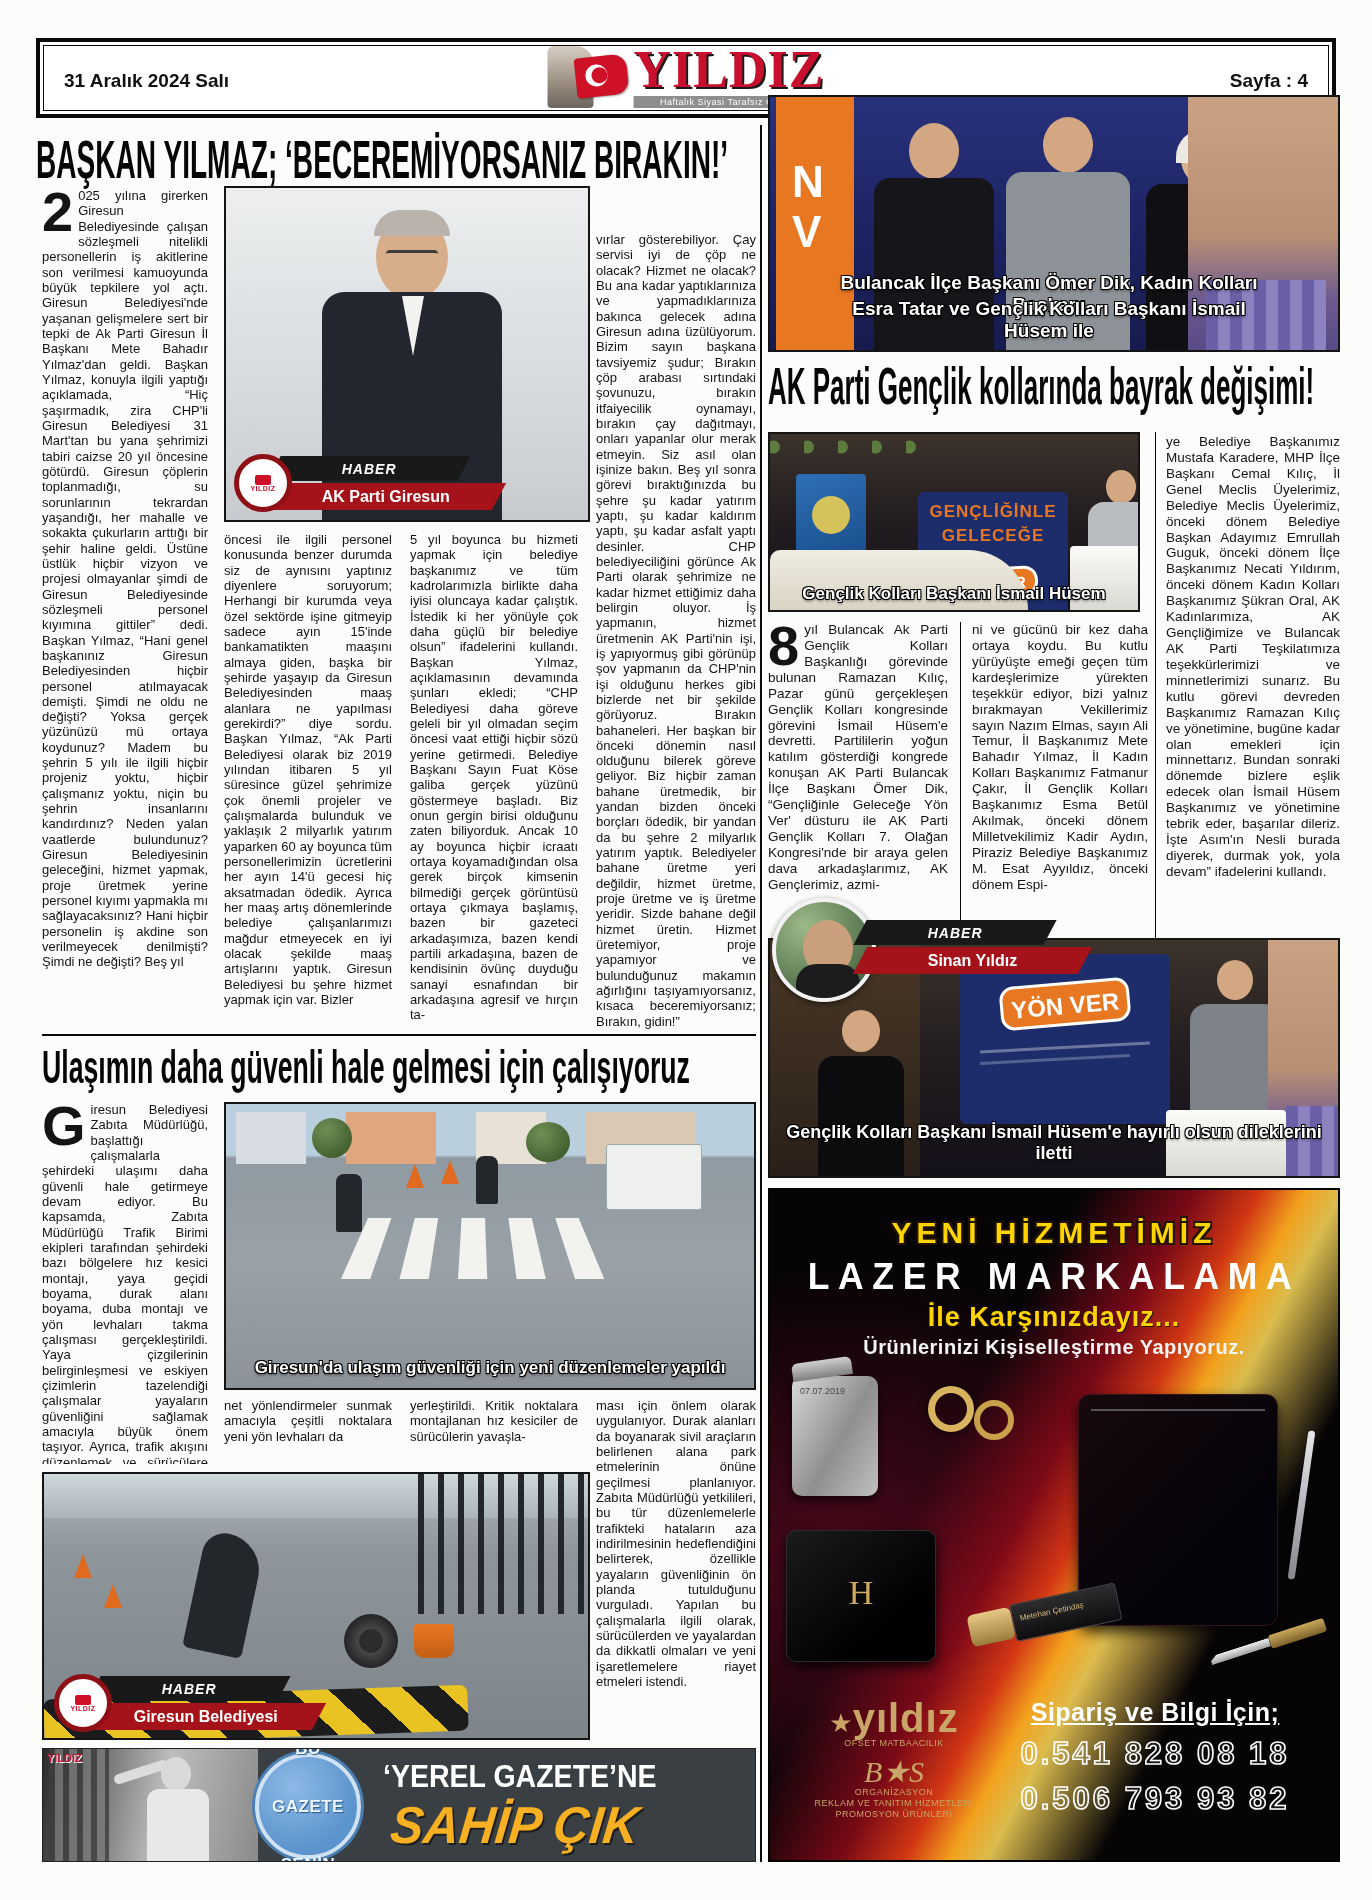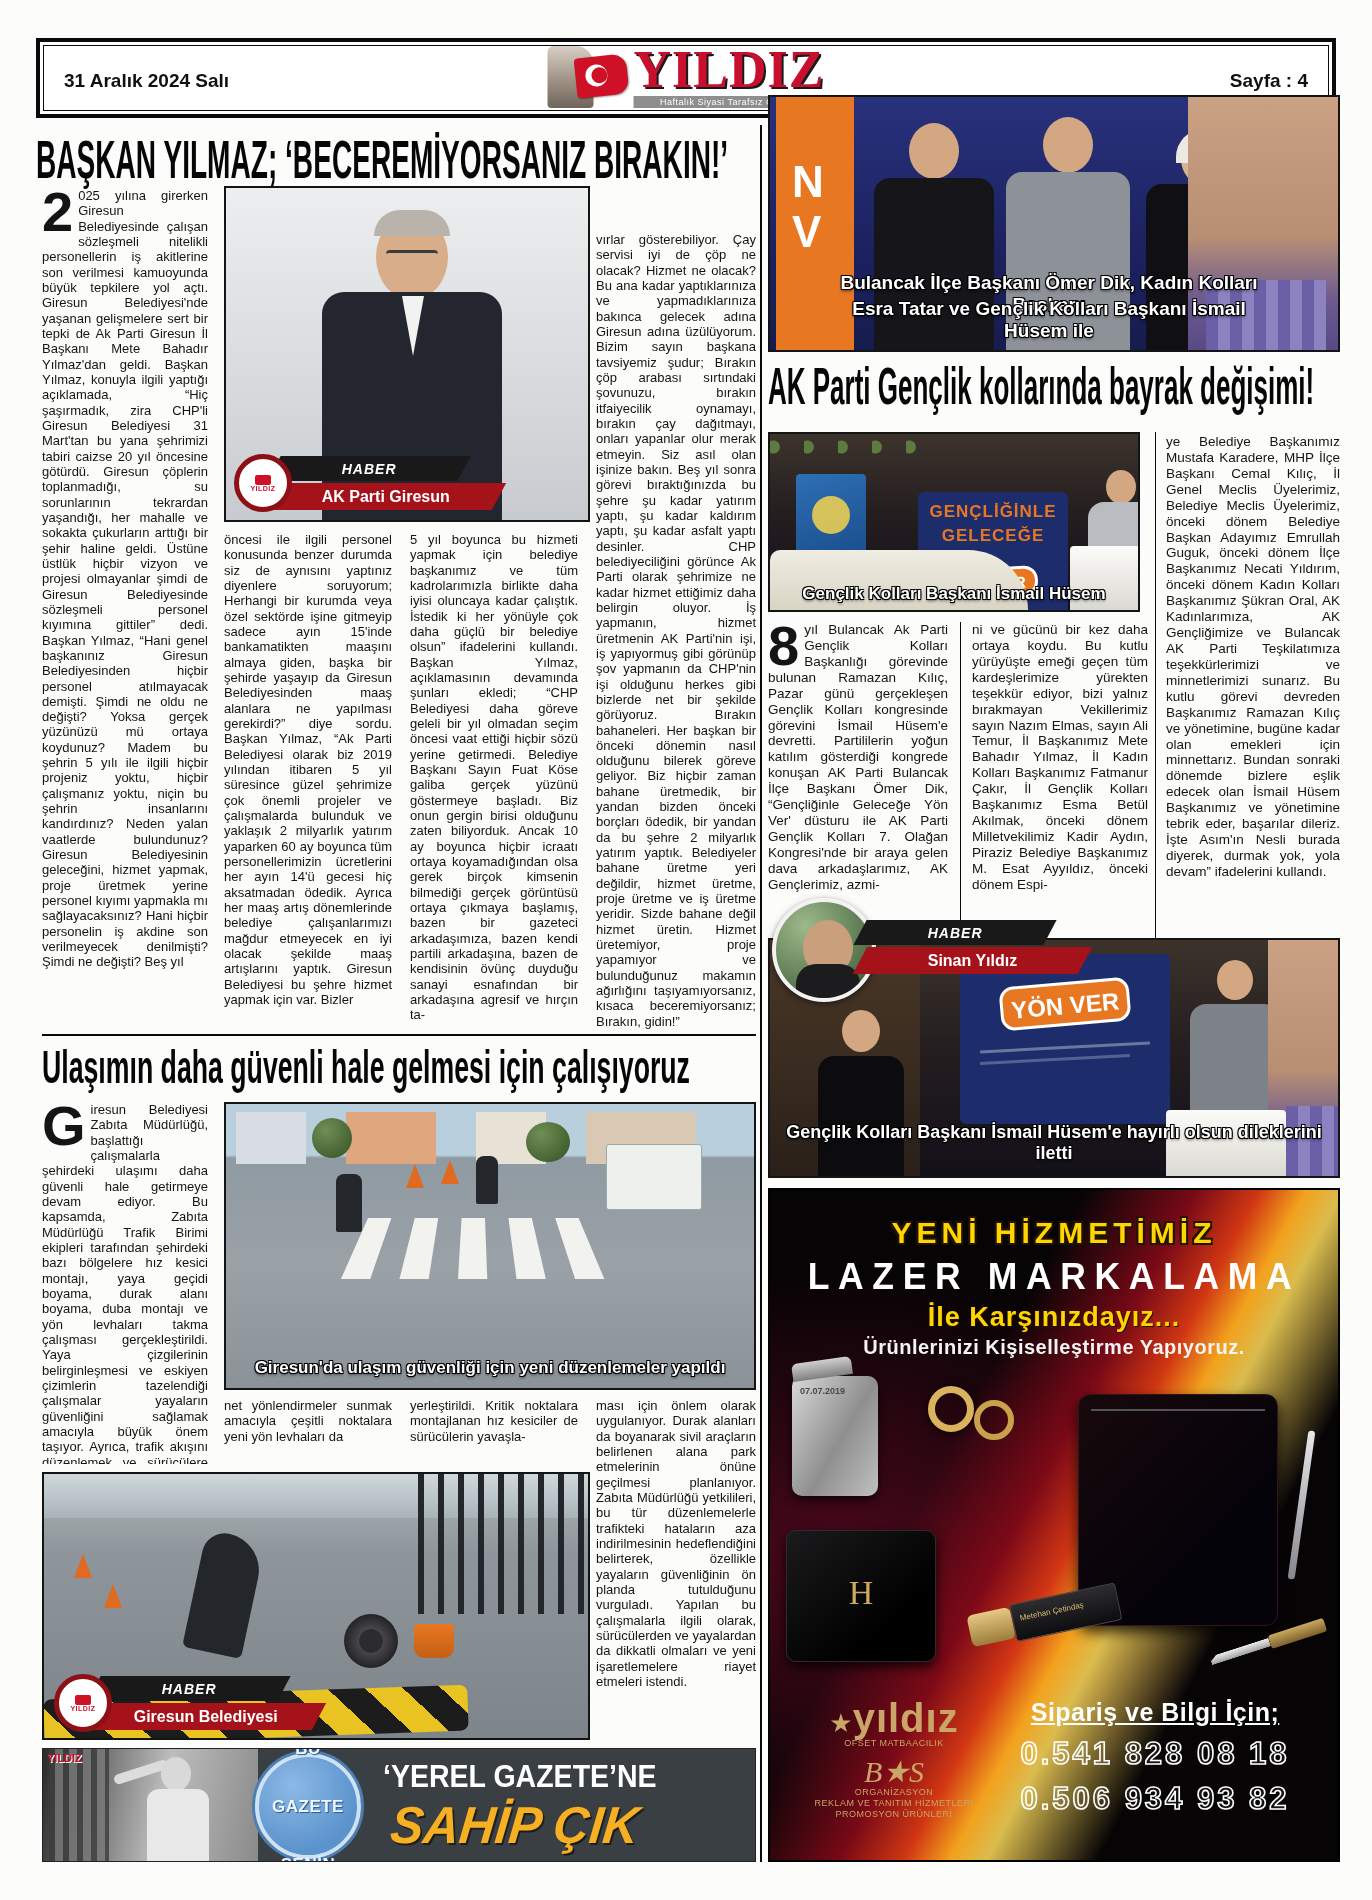--- a/index.html
+++ b/index.html
@@ -56,21 +56,21 @@
       linear-gradient(118deg,rgba(0,0,0,0) 34%,rgba(140,10,25,.85) 46%,rgba(230,60,20,.9) 53%,rgba(255,170,30,.95) 58%,rgba(255,220,90,.85) 62%,rgba(0,0,0,0) 74%),
       radial-gradient(ellipse at 12% 55%,rgba(120,10,40,.6),transparent 55%);}
   .ad-l1{position:absolute;top:26px;width:100%;text-align:center;font-size:30px;font-weight:bold;color:#ffd400;letter-spacing:5px;text-shadow:-2px -2px 0 #201400,2px -2px 0 #201400,-2px 2px 0 #201400,2px 2px 0 #201400;}
   .ad-l2{position:absolute;top:66px;width:100%;text-align:center;font-size:37px;font-weight:bold;color:#fff;letter-spacing:9px;transform:scaleX(.96);}
   .ad-l3{position:absolute;top:112px;width:100%;text-align:center;font-size:27px;font-weight:bold;color:#ffd400;letter-spacing:1px;text-shadow:1px 1px 0 #201400;}
   .ad-l4{position:absolute;top:146px;width:100%;text-align:center;font-size:20px;font-weight:bold;color:#f4f4f4;letter-spacing:.5px;}
   .collage{position:absolute;left:8px;top:180px;width:556px;height:322px;}
   .prod{position:absolute;}
   .lighter{left:14px;top:6px;width:86px;height:120px;border-radius:10px;background:linear-gradient(120deg,#d9d9d9,#8f8f8f 55%,#c0c0c0);box-shadow:0 4px 10px rgba(0,0,0,.7);}
   .lighter::before{content:"";position:absolute;left:0;top:-16px;width:60px;height:18px;border-radius:6px 6px 0 0;background:linear-gradient(#cfcfcf,#7f7f7f);transform:rotate(-8deg);}
-  .lighter-date{position:absolute;left:8px;top:10px;font-size:9px;color:#4a4a4a;font-weight:bold;}
+  .lighter-date{position:absolute;left:8px;top:10px;font-size:9px;color:#4a4a4a;font-weight:normal;}
   .ring1{left:150px;top:16px;width:46px;height:46px;border:7px solid #d9b35d;border-radius:50%;box-shadow:0 0 8px rgba(0,0,0,.8);}
   .ring2{left:196px;top:30px;width:40px;height:40px;border:6px solid #c9a14a;border-radius:50%;}
   .wallet1{left:8px;top:160px;width:150px;height:132px;border-radius:10px;background:linear-gradient(140deg,#1b1b1d,#000 70%);box-shadow:0 5px 12px rgba(0,0,0,.8);border:1px solid #2c2c2e;}
   .wallet1 .mono{position:absolute;left:50%;top:48%;transform:translate(-50%,-50%);font-family:"Liberation Serif",serif;font-size:34px;color:#cfa95f;}
   .folio{left:300px;top:24px;width:200px;height:232px;border-radius:12px;background:linear-gradient(135deg,#17090c,#05030a 65%);border:1px solid #33141c;box-shadow:0 6px 14px rgba(0,0,0,.8);}
   .folio .zip{position:absolute;left:12px;top:14px;right:12px;height:2px;background:#52525a;}
   .pen{left:520px;top:60px;width:7px;height:150px;border-radius:4px;background:linear-gradient(#e8e8ea,#86868c);transform:rotate(8deg);}
   .usb{left:190px;top:226px;width:150px;height:40px;transform:rotate(-12deg);}
   .usb .cap{position:absolute;left:0;top:4px;width:44px;height:32px;border-radius:6px;background:linear-gradient(#e6c984,#9c7c3a);}
   .usb .body{position:absolute;left:44px;top:2px;width:106px;height:36px;border-radius:4px;background:linear-gradient(#2d2d30,#0d0d0f);border:1px solid #454548;}
@@ -369,17 +369,17 @@
       <div><span class="star" data-name="star-icon">★</span><span class="bn" data-name="brand-name">yıldız</span></div>
       <div class="sm" data-name="brand-sub">OFSET MATBAACILIK</div>
       <div class="bs" data-name="org-logo">B★S</div>
       <div class="sm" data-name="org-sub1">ORGANİZASYON</div>
       <div class="sm" data-name="org-sub2">REKLAM VE TANITIM HİZMETLERİ</div>
       <div class="sm" data-name="org-sub3">PROMOSYON ÜRÜNLERİ</div>
     </div>
     <div class="ad-contact" data-name="ad-contact-block">
       <div class="lbl" data-name="contact-label">Sipariş ve Bilgi İçin;</div>
       <div class="ad-phone" data-name="phone-number-1">0.541 828 08 18</div>
-      <div class="ad-phone" data-name="phone-number-2">0.506 934 93 82</div>
+      <div class="ad-phone" data-name="phone-number-2">0.506 793 93 82</div>
     </div>
   </div>
 
 </div>
 
 </body></html>

